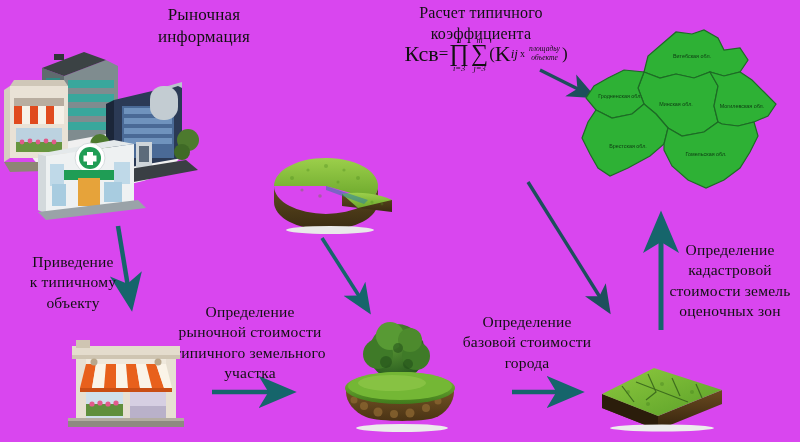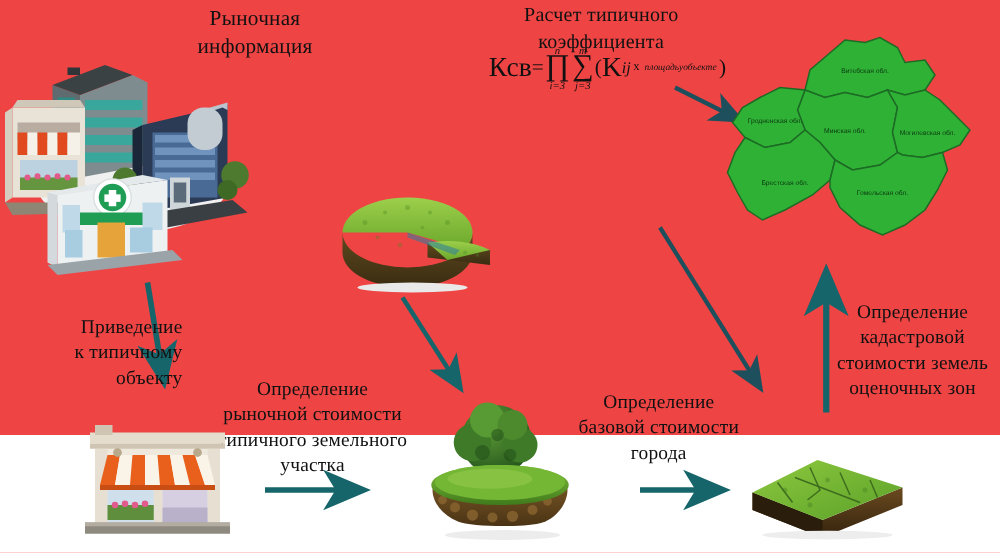--- a/index.html
+++ b/index.html
@@ -1,43 +1,43 @@
 <!DOCTYPE html>
 <html><head>
 <meta charset="utf-8">
 <style>
   html,body{margin:0;padding:0;background:#ffffff;}
   body{width:800px;height:442px;overflow:hidden;font-family:"Liberation Serif","DejaVu Serif",serif;}
-  #stage{position:relative;width:800px;height:348px;background:#ef4444;text-decoration:underline;}
+  #stage{position:relative;width:800px;height:442px;background:#d946ef;text-decoration:underline;}
 
   .lbl{position:absolute;color:#111;font-family:"Liberation Serif","DejaVu Serif",serif;
        text-align:center;line-height:1.32;letter-spacing:.2px;white-space:pre-line;}
 
   
   #l-market      {left:104px; top:4px;   width:200px; font-size:17px;}
   #l-share       {left:222px; top:78px;  width:216px; font-size:15.5px;}
   #l-formula-t   {left:376px; top:2px;   width:210px; font-size:16px;}
-  #l-bring       {left:0px;   top:252px; width:146px; font-size:15.5px;text-align:right;}
+  #l-bring       {left:0px;   top:252px; width:146px; font-size:15.5px;}
   #l-market-val  {left:160px; top:302px; width:180px; font-size:15.5px;}
   #l-base        {left:452px; top:312px; width:150px; font-size:15.5px;}
   #l-cad         {left:660px; top:240px; width:140px; font-size:15.5px;}
 
   
   #formula{position:absolute;left:396px;top:32px;width:180px;height:44px;
            font-family:"Liberation Serif","DejaVu Serif",serif;color:#111;
            display:flex;align-items:center;justify-content:center;}
   .f-row{display:flex;align-items:center;font-size:17px;}
   .f-k{font-size:22px;}
   .f-sub{font-size:13px;vertical-align:sub;}
   .big-op{position:relative;display:inline-flex;flex-direction:column;
           align-items:center;justify-content:center;margin:0 1px;line-height:1;}
   .big-op .op{font-size:24px;line-height:.85;}
   .big-op .top{font-size:8.5px;font-style:italic;line-height:1;margin-bottom:-1px;}
   .big-op .bot{font-size:8.5px;font-style:italic;line-height:1;margin-top:0px;}
-  .frac{display:inline-flex;flex-direction:row;align-items:center;
+  .frac{display:inline-flex;flex-direction:column;align-items:center;
         font-size:7.5px;font-style:italic;line-height:1.15;margin:0 2px;}
   .frac .num{border-bottom:0px solid #111;}
   .times{font-size:10px;margin:0 2px;}
 
   
   #arrows{position:absolute;left:0;top:0;width:800px;height:442px;pointer-events:none;}
 
   
   .art{position:absolute;}
   #art-buildings{left:2px;  top:24px;  width:200px;height:204px;}

